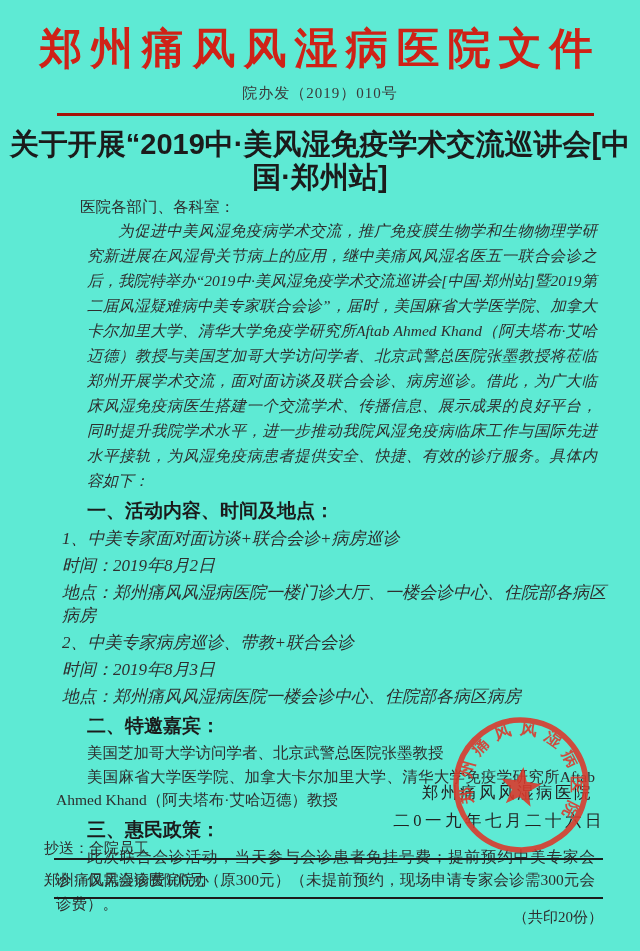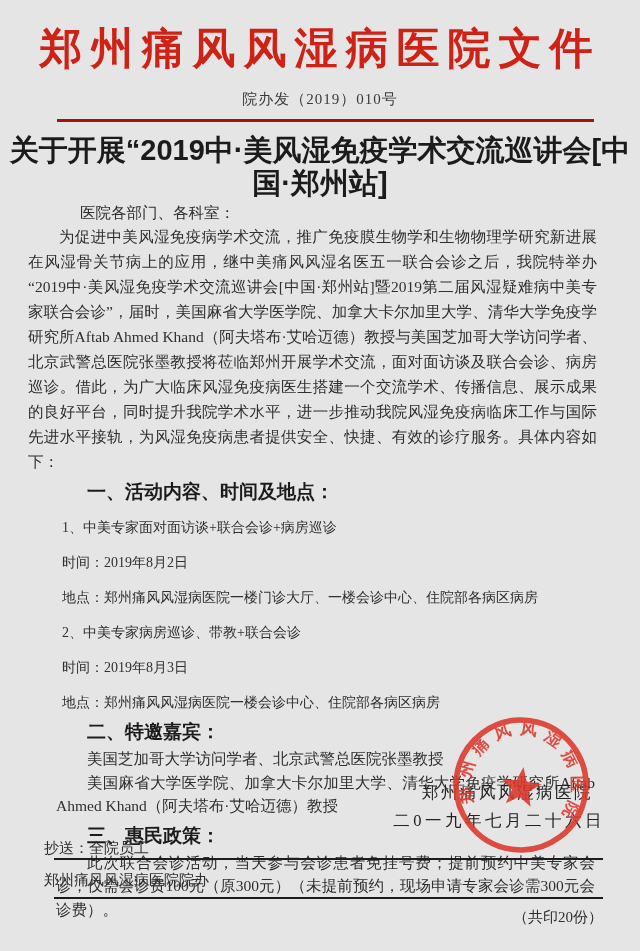--- a/index.html
+++ b/index.html
@@ -4,46 +4,46 @@
 <style>
   html,body { margin:0; padding:0; background:#ffffff; }
   :root {
     --accent:#cf2217;
     --rule:#a51208;
     --seal:#dd372a;
     --ink:#2f2f2f;
   }
   .page {
     position:relative; width:640px; height:951px; margin:0 auto;
-    background:#e5e5e5; overflow:hidden; color:var(--ink);
+    background:#5eead4; overflow:hidden; color:var(--ink);
     font-family:"Liberation Serif", serif;
   }
   .org-title {
     padding-top:24px; text-align:center; color:var(--accent);
     font-family:"Liberation Sans", sans-serif; font-weight:bold;
     font-size:43px; line-height:48px; letter-spacing:8px; white-space:nowrap;
   }
-  .doc-number { margin-top:18px; text-align:center; font-size:15px; letter-spacing:1px; color:#3a3a3a; }
+  .doc-number { margin-top:12px; text-align:center; font-size:15px; letter-spacing:1px; color:#3a3a3a; }
   .red-rule { margin:10px 46px 0 57px; height:3px; background:var(--rule); }
   .doc-title {
     margin:12px 8px 0; text-align:center; color:#1b1b1b;
     font-family:"Liberation Sans", sans-serif; font-weight:bold;
     font-size:29px; line-height:33px;
   }
   .t-line { display:block; }
   .salutation { margin:2px 0 0 80px; font-size:15.5px; line-height:22px; }
   .intro {
-    margin:0 43px 0 28px; text-indent:31px; font-size:15.5px;
-    line-height:25px; text-align:justify;
+    margin:0 43px 0 87px; text-indent:31px; font-size:15.5px;
+    line-height:25px; text-align:justify;font-style:italic;
   }
   .sec-heading {
     margin:6px 0 3px 87px; font-family:"Liberation Sans", sans-serif;
     font-weight:bold; font-size:19px; line-height:24px; color:#1b1b1b;
   }
-  .item { margin:12px 30px 0 62px; font-size:14px; line-height:23px; }
+  .item { margin:4px 30px 0 62px; font-size:17px; line-height:23px;font-style:italic; }
   .para {
     margin:0 45px 0 56px; text-indent:31px; font-size:15.5px;
     line-height:23.5px; text-align:justify;
   }
   .signature { position:absolute; top:781px; right:47px; text-align:right; font-size:16.5px; color:#222; }
   .sig-org  { letter-spacing:2.5px; line-height:23px; white-space:nowrap; }
   .sig-date { margin-top:5px; margin-right:-12px; letter-spacing:3.5px; line-height:23px; white-space:nowrap; }
   .seal {
     position:absolute; left:450px; top:714px; width:142px; height:142px;
     transform:rotate(8deg); opacity:0.88; pointer-events:none;

